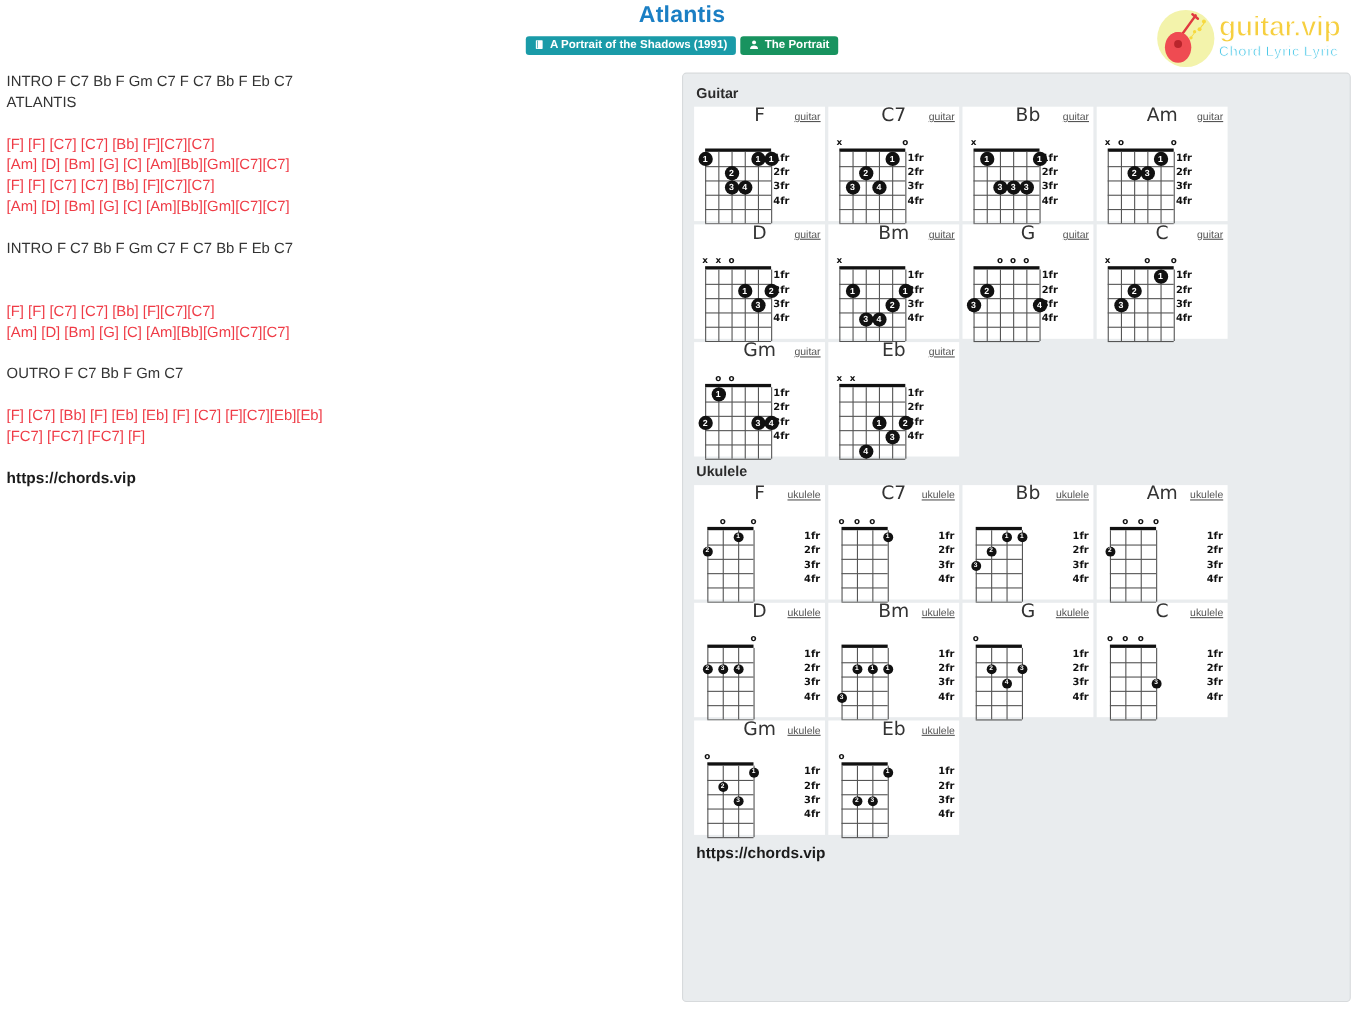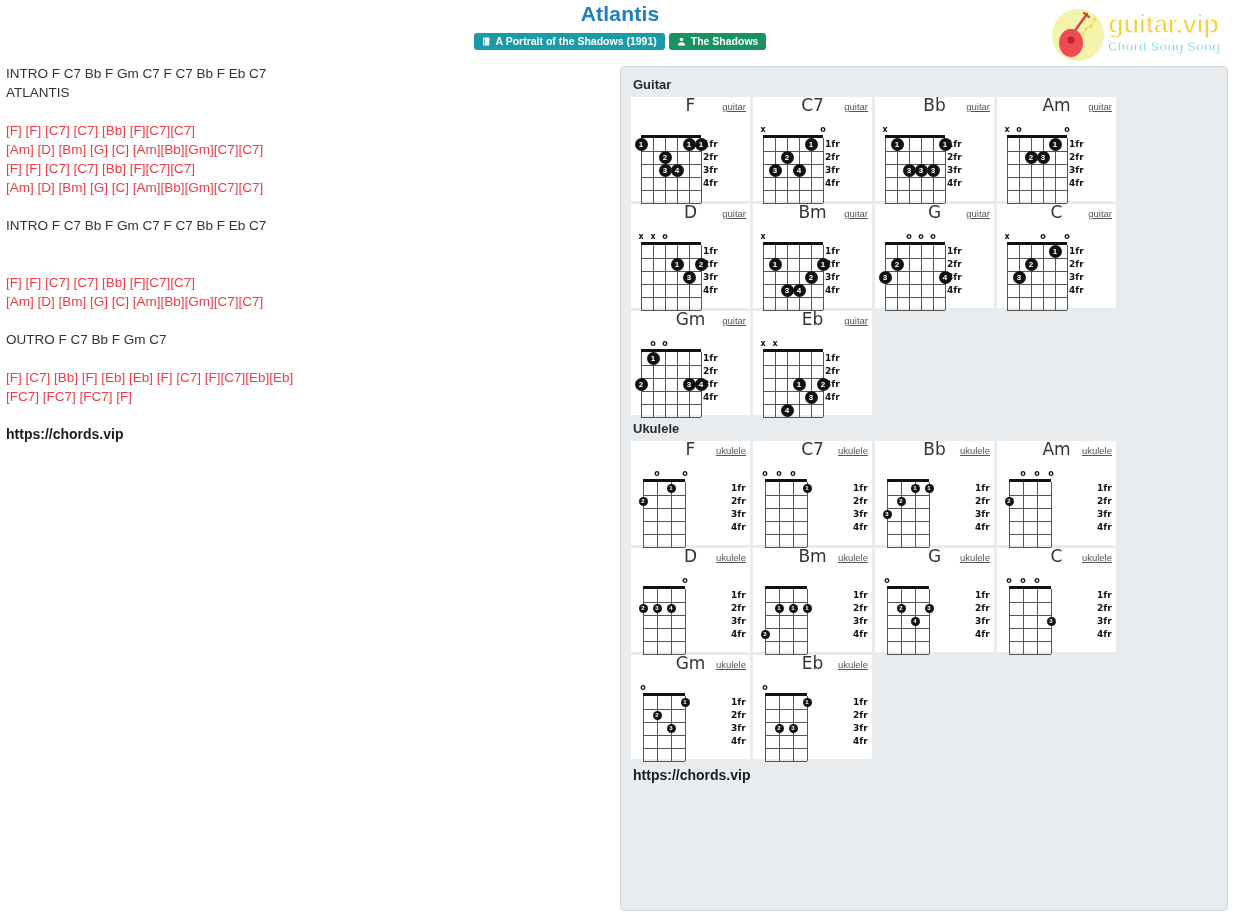--- a/index.html
+++ b/index.html
@@ -153,21 +153,21 @@
             <path d="M3 1h9a1 1 0 011 1v12a1 1 0 01-1 1H3a1 1 0 01-1-1V2a1 1 0 011-1zm1 1v12h1V2H4z" fill="#fff"></path>
           </svg>
       </span><span>A Portrait of the Shadows (1991)</span>
     </span>
     <span class="badge badge-artist">
       <span class="bico">
         <svg width="9" height="9" viewBox="0 0 16 16">
             <circle cx="8" cy="4.5" r="3.2" fill="#fff"></circle>
             <path d="M1.5 15c0-3.6 2.9-5.5 6.5-5.5s6.5 1.9 6.5 5.5z" fill="#fff"></path>
           </svg>
-      </span><span>The Shadows</span>
+      </span><span>The Portrait</span>
     </span>
   </div>
 
   <div class="logo">
     <div class="logo-disc"></div>
     <div class="logo-guitar">
       <svg width="46" height="50" viewBox="0 0 46 50">
         <g stroke="#e0393f" stroke-width="2.2" fill="none" stroke-linecap="round">
           <line x1="31" y1="4" x2="18" y2="22"></line>
           <line x1="28" y1="3" x2="33" y2="7"></line>
@@ -180,21 +180,21 @@
           <circle cx="34.5" cy="16.5" r="1.8"></circle>
           <circle cx="38.5" cy="9.5" r="1.8"></circle>
           <path d="M27 24c0-2.4 2.4-2.4 2.4-4.8l.8 0c0 2.7-2.4 2.7-2.4 4.8z"></path>
           <circle cx="26.7" cy="24.4" r="1.5"></circle>
           <circle cx="30" cy="18.8" r="1.5"></circle>
         </g>
       </svg>
     </div>
     <div class="logo-text">
       <div class="logo-main">guitar.vip</div>
-      <div class="logo-sub">Chord Song Song</div>
+      <div class="logo-sub">Chord Lyric Lyric</div>
     </div>
   </div>
 </div>
 
 <div class="lyrics" id="lyrics"><div class="lyr-plain">INTRO F C7 Bb F Gm C7 F C7 Bb F Eb C7</div><div class="lyr-plain">ATLANTIS</div><div class="lyr-blank"></div><div class="lyr-chord">[F] [F] [C7] [C7] [Bb] [F][C7][C7]</div><div class="lyr-chord">[Am] [D] [Bm] [G] [C] [Am][Bb][Gm][C7][C7]</div><div class="lyr-chord">[F] [F] [C7] [C7] [Bb] [F][C7][C7]</div><div class="lyr-chord">[Am] [D] [Bm] [G] [C] [Am][Bb][Gm][C7][C7]</div><div class="lyr-blank"></div><div class="lyr-plain">INTRO F C7 Bb F Gm C7 F C7 Bb F Eb C7</div><div class="lyr-blank"></div><div class="lyr-blank"></div><div class="lyr-chord">[F] [F] [C7] [C7] [Bb] [F][C7][C7]</div><div class="lyr-chord">[Am] [D] [Bm] [G] [C] [Am][Bb][Gm][C7][C7]</div><div class="lyr-blank"></div><div class="lyr-plain">OUTRO F C7 Bb F Gm C7</div><div class="lyr-blank"></div><div class="lyr-chord">[F] [C7] [Bb] [F] [Eb] [Eb] [F] [C7] [F][C7][Eb][Eb]</div><div class="lyr-chord">[FC7] [FC7] [FC7] [F]</div><div class="lyr-blank"></div><div class="lyr-link">https://chords.vip</div></div>
 
 <div class="panel">
   <div class="sect-title">Guitar</div>
   <div id="guitar-rows">
       <div class="row"><div class="card"><div class="card-head">

